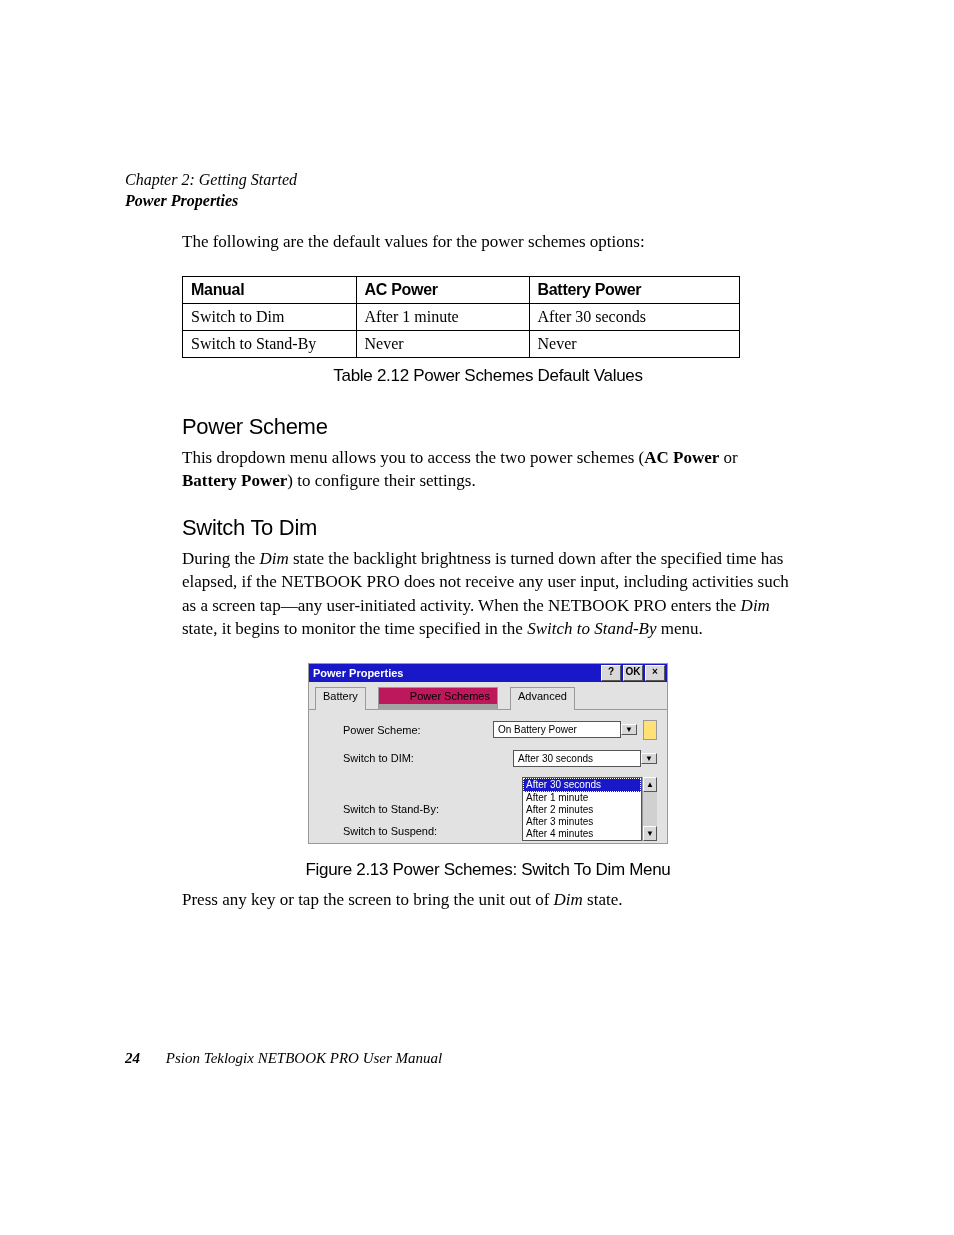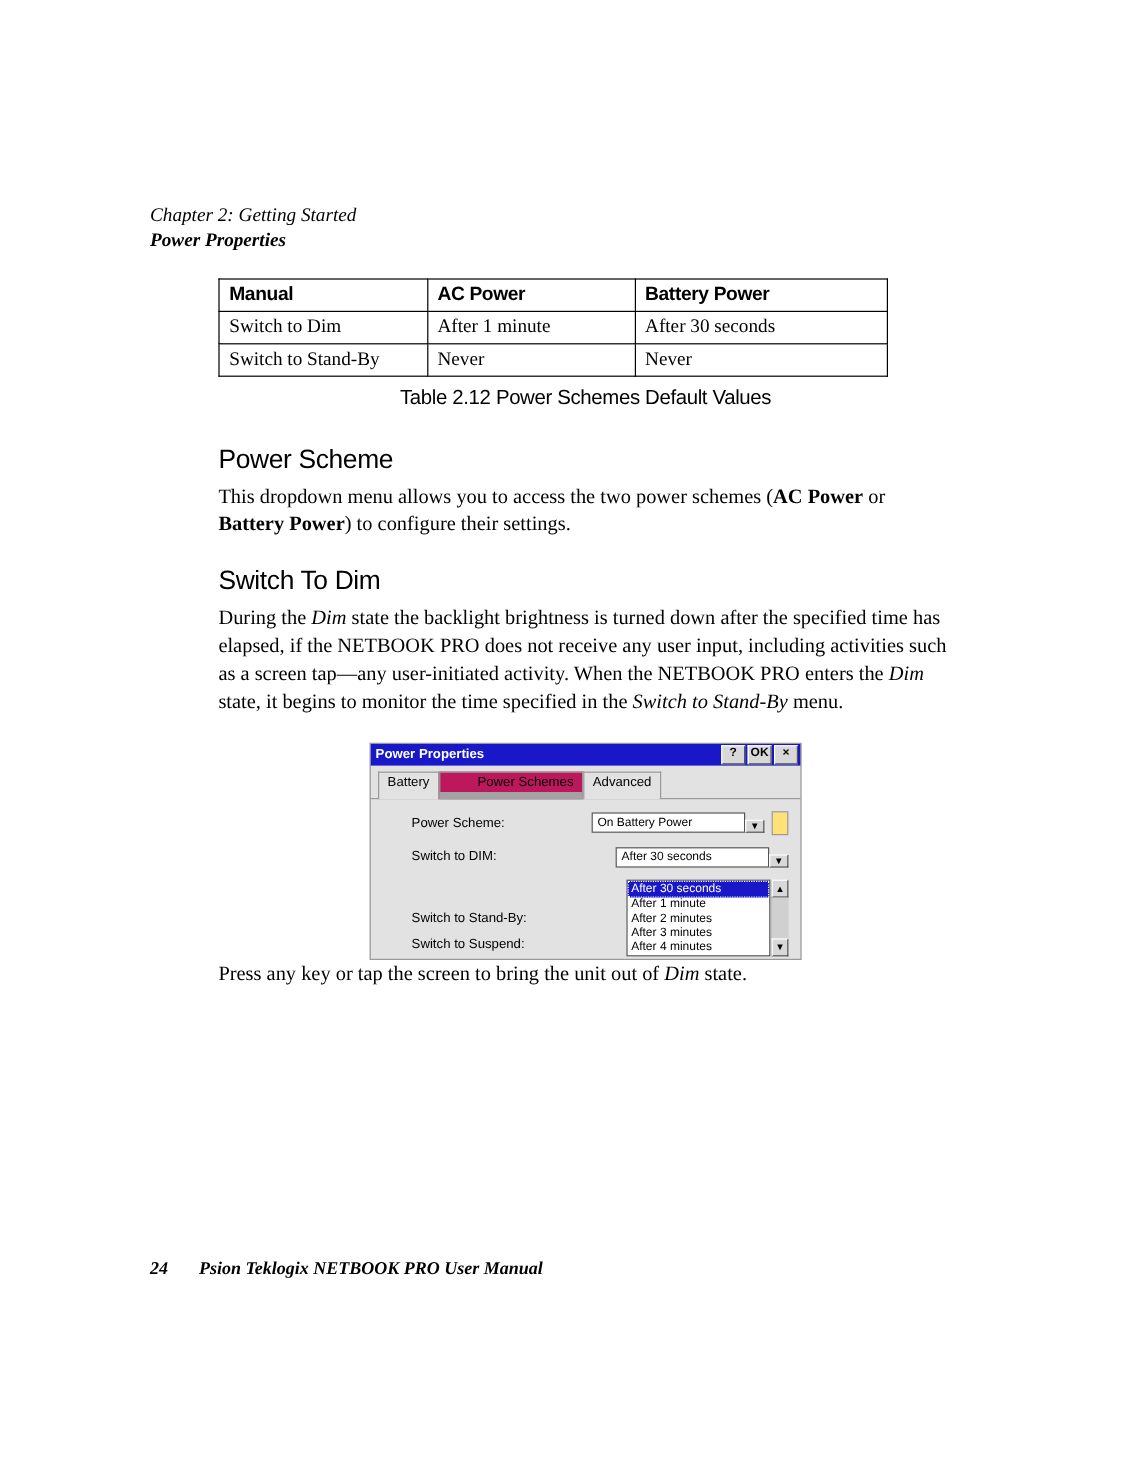--- a/index.html
+++ b/index.html
@@ -111,21 +111,21 @@
     margin-left: 2px;
     font-size: 10px;
     font-weight: bold;
     text-align: center;
     line-height: 12px;
     padding: 0 1px;
   }
   .tabrow {
     display: flex;
     padding: 4px 6px 0 6px;
-    gap: 0;
+    gap: 12px;
     border-bottom: 1px solid #999;
   }
   .tab {
     border: 1px solid #999;
     border-bottom: none;
     padding: 2px 7px;
     font-size: 11px;
     background: #e2e2e2;
     position: relative;
     top: 1px;
@@ -146,21 +146,21 @@
   }
   .dlg-row .lbl {
     width: 198px;
     font-size: 11px;
     text-decoration: underline;
     text-decoration-color: rgba(0,0,0,0);
     padding-left: 24px;
   }
   .combo {
     display: flex;
-    align-items: flex-end;
+    align-items: center;
     height: 17px;
   }
   .combo .cinput {
     border: 1px solid #555;
     background: #fff;
     width: 118px;
     padding: 1px 4px;
     font-size: 10px;
     line-height: 13px;
   }
@@ -230,32 +230,32 @@
     font-size: 15px;
   }
   .footer .pn {
     font-weight: bold;
     font-style: italic;
     display: inline-block;
     margin-right: 22px;
   }
   .footer .ft {
     font-style: italic;
-    font-weight: bold;
   }
 </style>
 </head>
 <body>
 
 <div class="page-header">
   <div class="chapter">Chapter 2:  Getting Started</div>
   <div class="section">Power Properties</div>
 </div>
 
 <div class="content">
+  <div class="intro-text">The following are the default values for the power schemes options:</div>
 
   <table class="power-table">
     <tbody>
         <tr>
       <th class="col-a">Manual</th>
       <th class="col-b">AC Power</th>
       <th class="col-c">Battery Power</th>
     </tr>
     <tr>
       <td>Switch to Dim</td>
@@ -328,20 +328,21 @@
           </div>
         </div>
       </div>
 
       <div class="dlg-row" style="margin-top:-48px; margin-bottom:0;">
         <span class="lbl" style="margin-top:30px;">Switch to Suspend:</span>
       </div>
     </div>
   </div>
 
+  <div class="fig-caption">Figure 2.13 Power Schemes: Switch To Dim Menu</div>
 
   <p class="body">
     <span>Press any key or tap the screen to bring the unit out of </span><span class="italic">Dim</span><span> state.</span>
   </p>
 </div>
 
 <div class="footer">
   <span class="pn">24</span>
   <span class="ft">Psion Teklogix NETBOOK PRO User Manual</span>
 </div>

